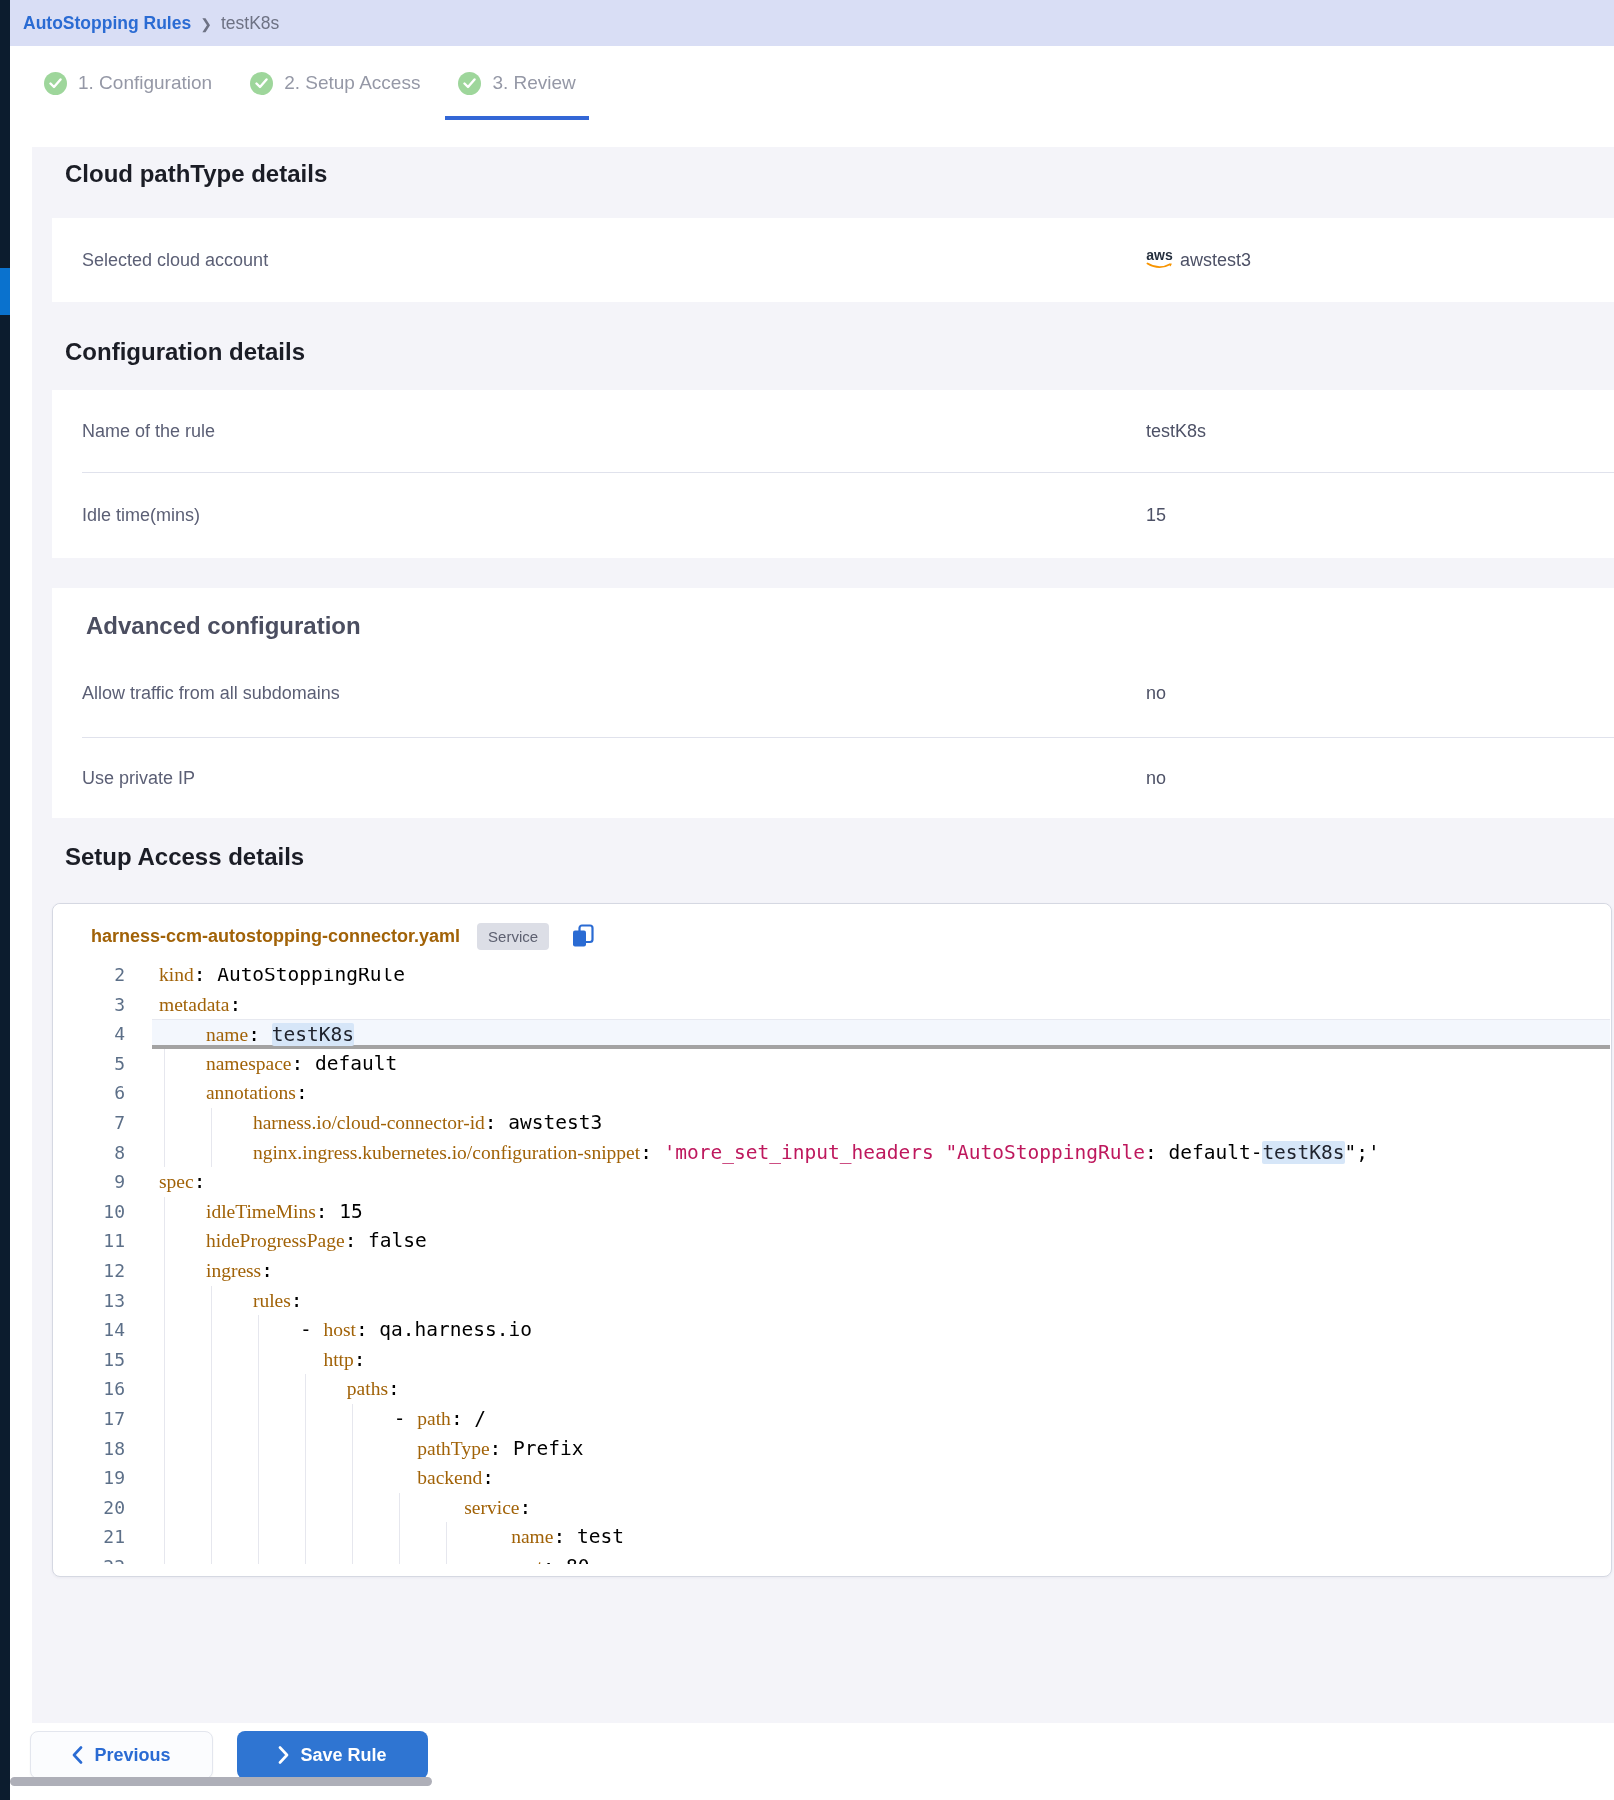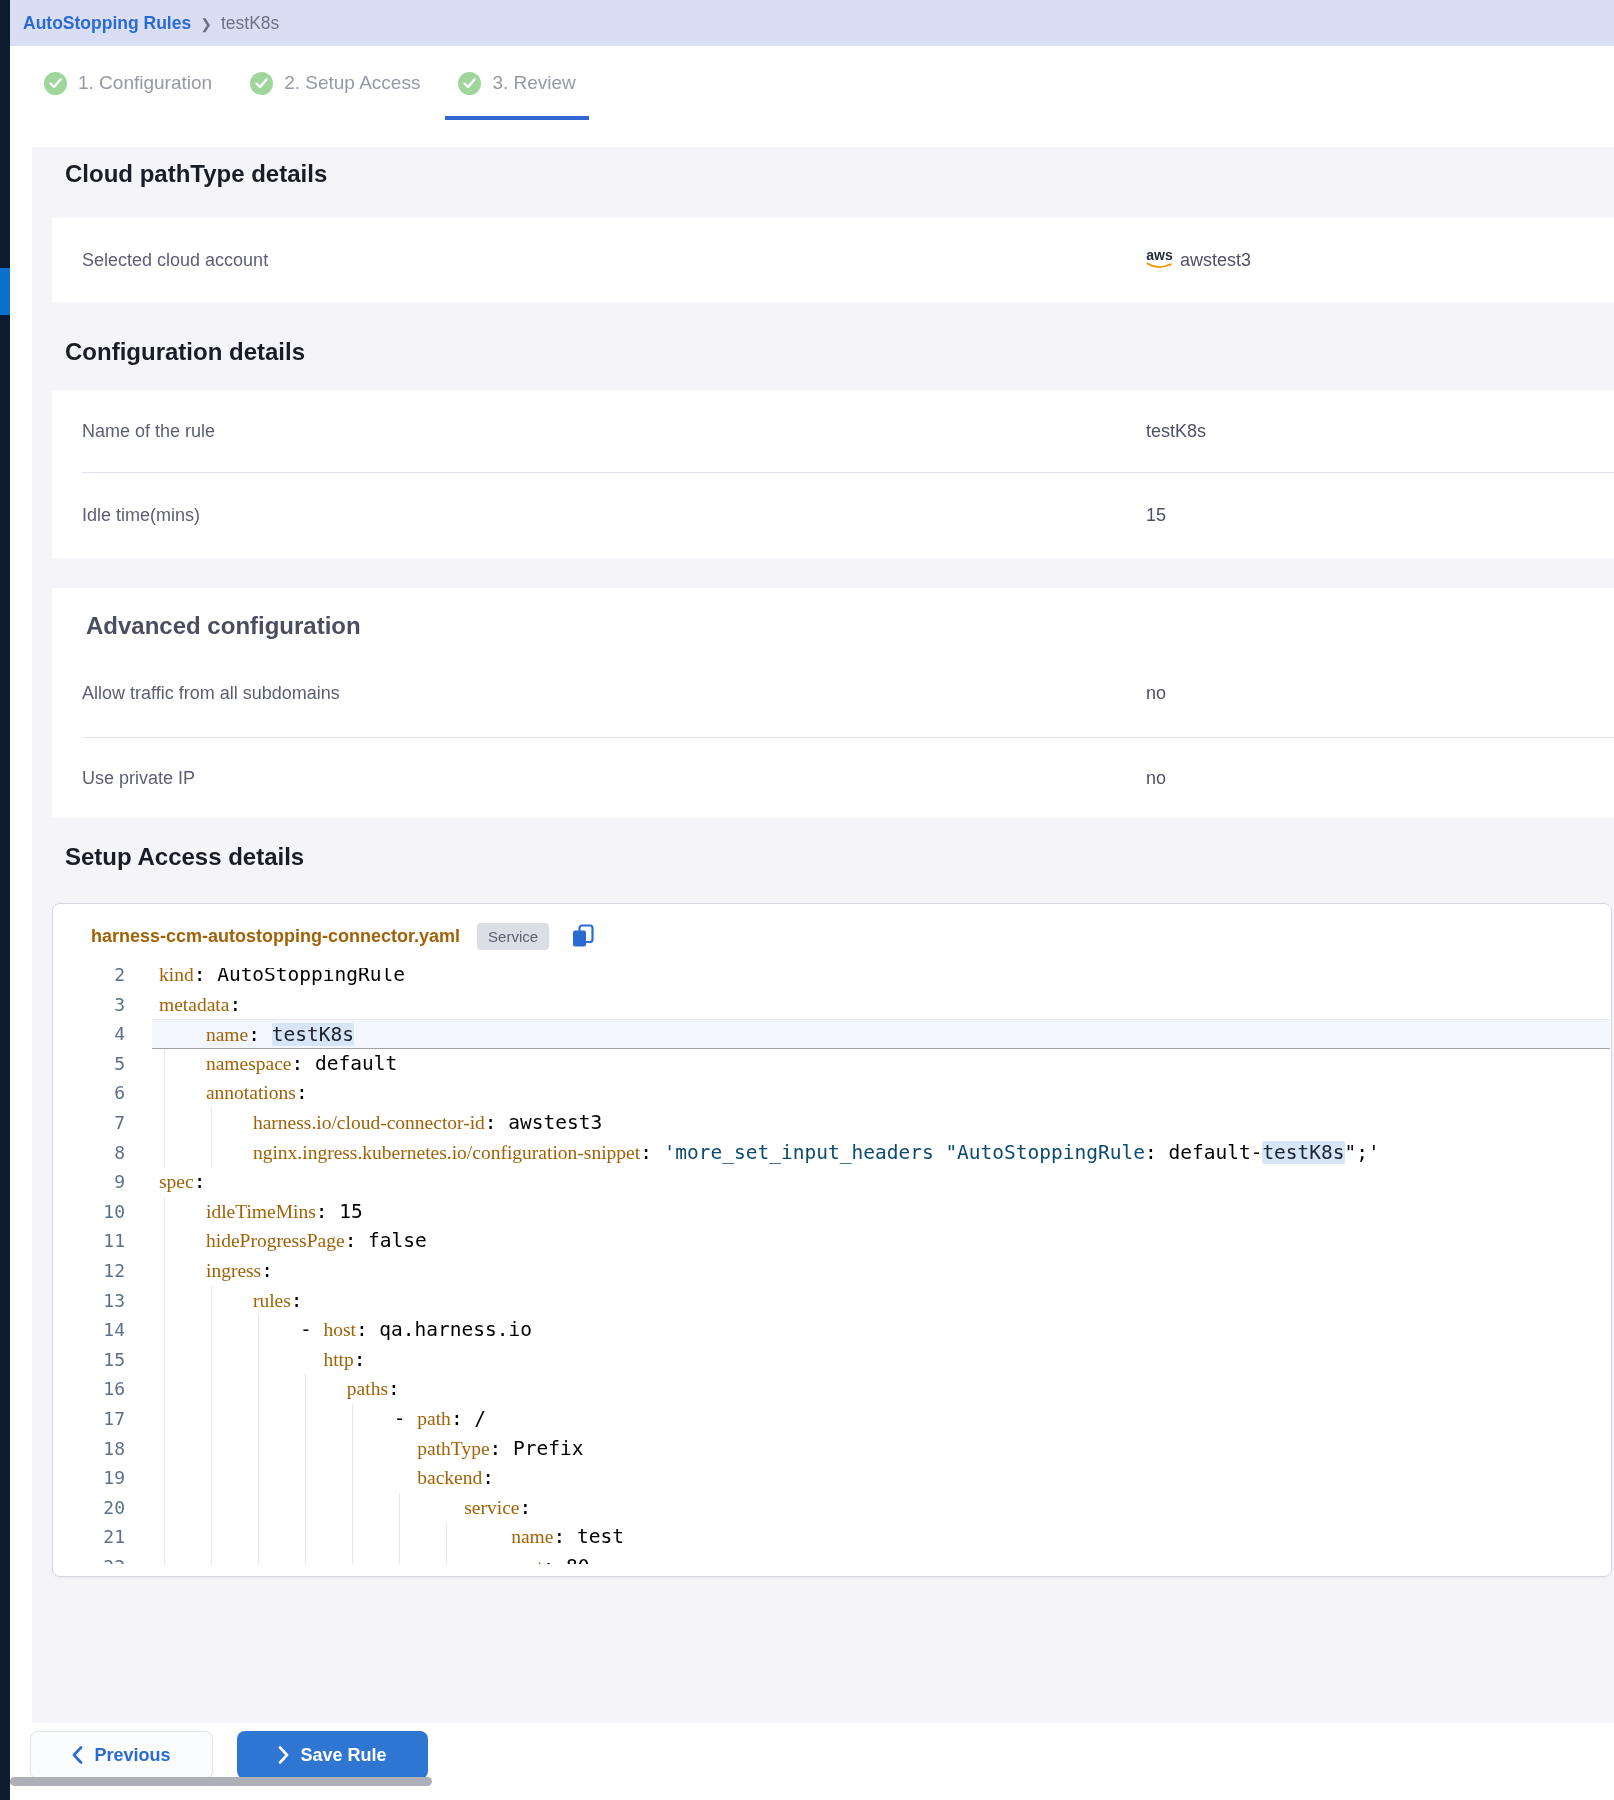--- a/index.html
+++ b/index.html
@@ -50,25 +50,25 @@
   .code-filename{font-size:18px;font-weight:700;color:#a16207;}
   .code-badge{background:#dcdee6;color:#5d6070;font-size:15px;padding:5px 11px;border-radius:4px;}
   .copy-btn{cursor:pointer;display:flex;align-items:center;margin-left:4px;}
   .code-view{position:absolute;top:64px;left:1px;right:1px;height:596px;overflow:hidden;}
   .code-inner{transform:translateY(-8px);}
   .line{display:flex;height:29.6px;line-height:29.6px;white-space:pre;
         font-family:"DejaVu Sans Mono",monospace;font-size:19.5px;}
   .gutter{width:71px;flex:none;text-align:right;color:#5c6f88;font-size:18px;}
   .lc{position:relative;flex:1;padding-left:34px;box-sizing:border-box;}
   .line.active .lc{margin-left:27px;padding-left:7px;background:#f3f7fd;
-                   border-top:1px solid #e7e9f0;border-bottom:1px solid #a3a3a3;}
+                   border-top:1px solid #e7e9f0;border-bottom:4px solid #a3a3a3;}
   .guide{position:absolute;top:0;bottom:0;width:1px;background:#e6e7ee;}
   .tok-k{color:#a16207;font-family:Liberation Serif, serif;}
   .tok-p{color:#000000;}
-  .tok-s{color:#0c4a6e;}
+  .tok-s{color:#be185d;}
   .tok-h{background:#d6e6f8;border-radius:2px;color:#20242e;}
 
   
   .btn{position:absolute;top:1731px;height:48px;border-radius:8px;display:flex;align-items:center;
        justify-content:center;gap:11px;font-size:18px;font-weight:700;cursor:pointer;box-sizing:border-box;}
   .btn-prev{left:30px;width:183px;background:#fbfcfe;border:1px solid #e3e6ee;color:#2a6bd3;
             box-shadow:0 1px 2px rgba(0,0,0,.05);}
   .btn-save{left:237px;width:191px;background:#2f75d2;color:#fff;border:none;}
   .hthumb{position:absolute;left:10px;top:1777px;width:422px;height:9px;background:#aeafb8;
           border-radius:5px;cursor:pointer;}

